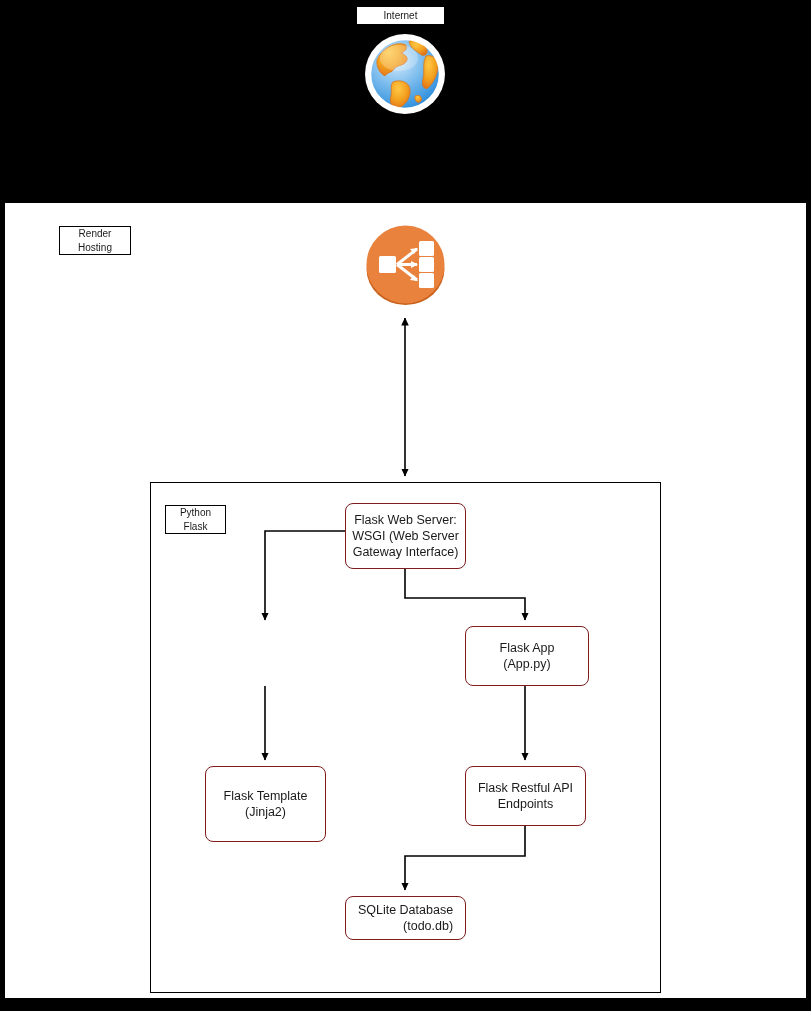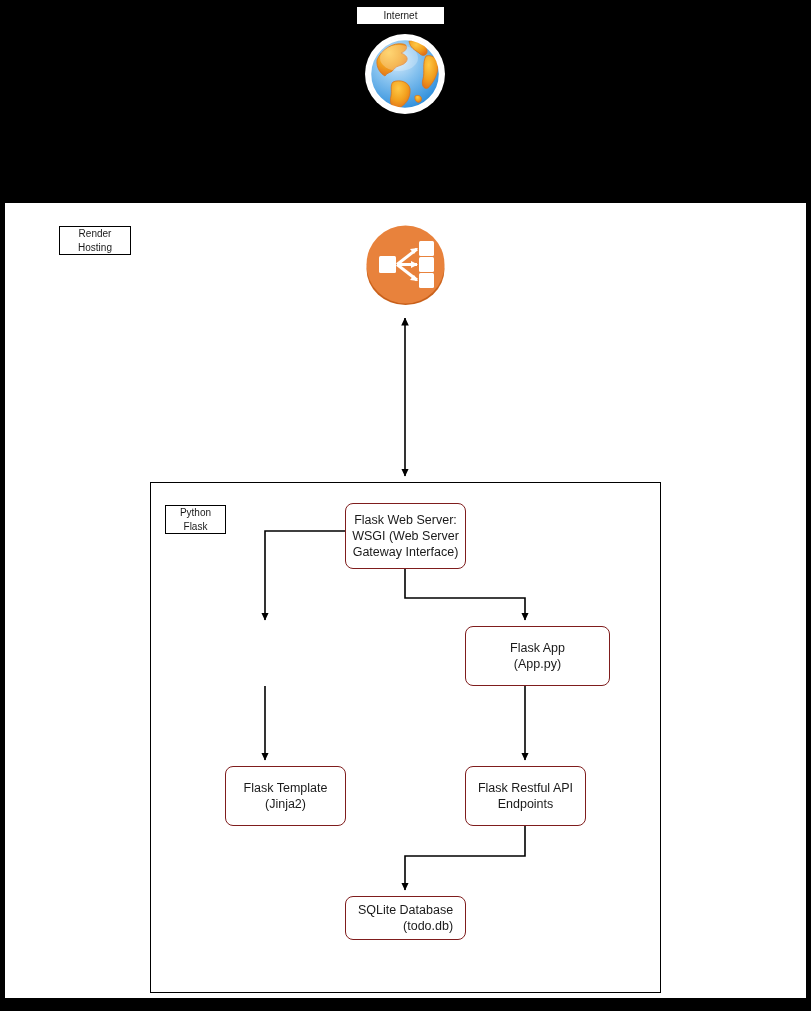--- a/index.html
+++ b/index.html
@@ -93,22 +93,22 @@
     text-align: center;
     font-size: 12.5px;
     line-height: 16px;
     color: #1a1a1a;
     white-space: pre-line;
     padding: 2px 6px;
     z-index: 5;
   }
   #node-wsgi      { left: 345px; top: 503px; width: 121px; height: 66px; }
   #node-static    { left: 205px; top: 626px; width: 121px; height: 60px; }
-  #node-flaskapp  { left: 465px; top: 626px; width: 145px; height: 60px; text-align: center; }
-  #node-template  { left: 205px; top: 766px; width: 121px; height: 60px; margin-left: 20px; }
+  #node-flaskapp  { left: 465px; top: 626px; width: 124px; height: 60px; text-align: center; }
+  #node-template  { left: 205px; top: 766px; width: 121px; height: 76px; }
   #node-api       { left: 465px; top: 766px; width: 121px; height: 60px; text-align: center; }
   #node-sqlite    { left: 345px; top: 896px; width: 121px; height: 44px; text-align: right; }
   
   #globe-icon {
     position: absolute;
     left: 363px;
     top: 32px;
     width: 84px;
     height: 84px;
     z-index: 4;

